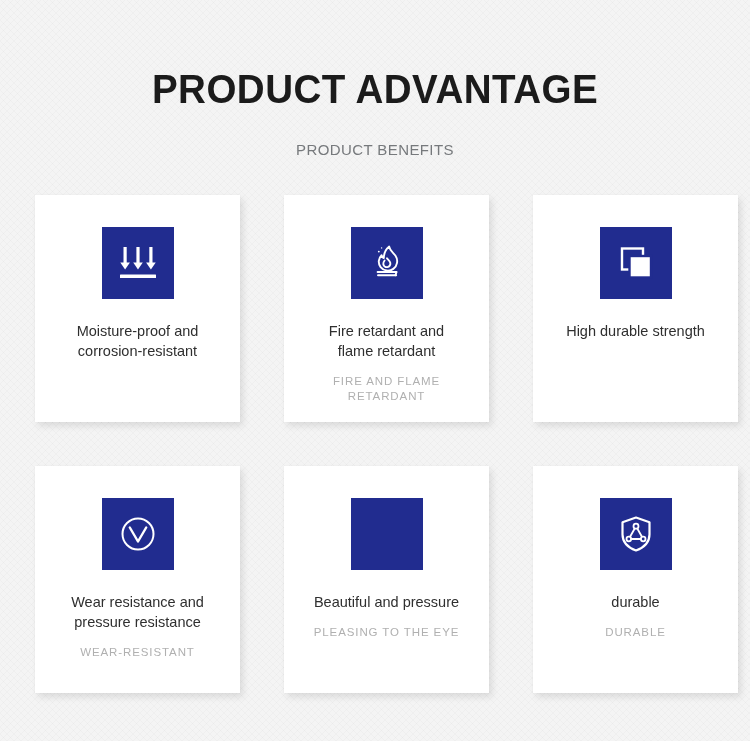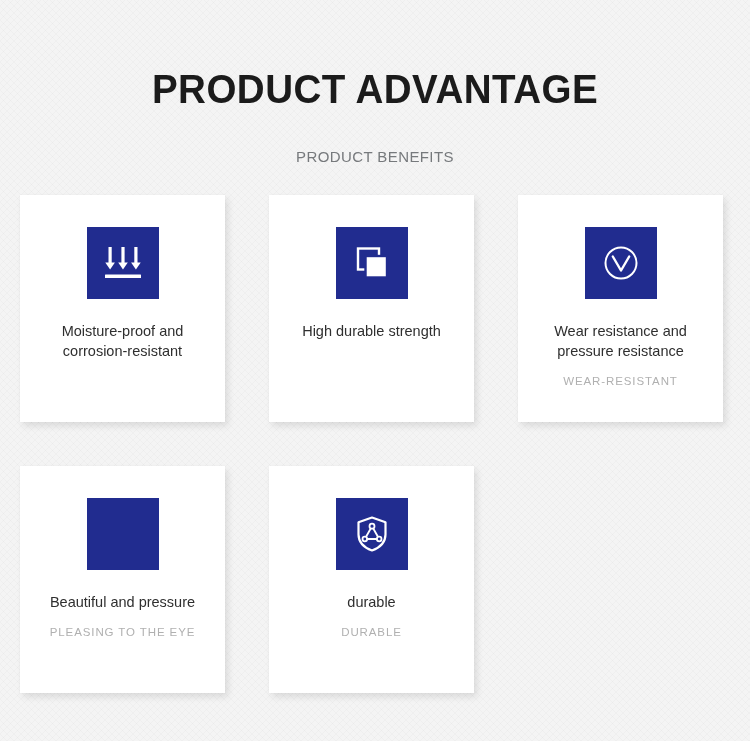--- a/index.html
+++ b/index.html
@@ -39,34 +39,34 @@
     font-family: "Liberation Sans Narrow", "Liberation Sans", sans-serif;
     font-size: 41px;
     font-weight: 700;
     line-height: 46px;
     color: #1b1b1b;
     letter-spacing: 0.5px;
     transform: scaleX(0.94);
     transform-origin: center center;
   }
   .sub-title {
-    margin: 16px;
+    margin: 9px;
     padding-top: 20px;
     font-size: 15px;
     font-weight: 400;
     line-height: 18px;
     color: #76797c;
     letter-spacing: 0.4px;
   }
 
   
   .card-grid {
     position: absolute;
     top: 195px;
-    left: 20px;
+    left: 35px;
     width: 710px;
     display: grid;
     grid-template-columns: 205px 205px 205px;
     grid-template-rows: 227px 227px;
     column-gap: 47px;
     row-gap: 31px;
     gap: 44px;
   }
 
   .card {
@@ -145,20 +145,39 @@
             <rect x="4" y="33.5" width="36" height="3.6" rx="0.4"></rect>
           </g>
         </svg>
       </div>
       <div class="card-text">
         <p class="card-title">Moisture-proof and
 corrosion-resistant</p>
       </div>
     </div>
 
+    <div class="card">
+      <div class="icon-box">
+        <svg width="44" height="44" viewBox="0 0 44 44">
+          <g fill="none" stroke="#ffffff" stroke-width="1.9" stroke-linecap="round" stroke-linejoin="round">
+            <path d="M24.2 5.6c0.6 4.2 4.2 6.0 6.3 9.1 2.9 4.3 1.9 10.3-2.2 13.2-4.0 2.9-9.7 2.1-12.7-1.8-2.8-3.6-2.3-8.9 1.0-11.9 0.2 1.4 1.0 2.4 2.2 2.8 0.1-4.6 1.9-8.6 5.4-11.4z"></path>
+            <path d="M22.0 17.3c1.3 1.6 2.9 2.7 3.3 4.6 0.4 2.0-0.9 3.9-2.9 4.2-2.0 0.3-3.8-1.0-4.1-3.0-0.2-1.5 0.5-2.6 1.3-3.6"></path>
+            <path d="M13.0 34.3h18.2"></path>
+            <path d="M12.6 31.0h19.0l-1.2 3.3"></path>
+            <circle cx="13.8" cy="10.6" r="0.9" fill="#ffffff" stroke="none"></circle>
+            <circle cx="16.6" cy="6.9" r="0.7" fill="#ffffff" stroke="none"></circle>
+          </g>
+        </svg>
+      </div>
+      <div class="card-text">
+        <p class="card-title">Fire retardant and
+flame retardant</p>
+        <p class="card-subtitle">FIRE AND FLAME RETARDANT</p>
+      </div>
+    </div>
 
     <div class="card">
       <div class="icon-box">
         <svg width="44" height="44" viewBox="0 0 44 44">
           <rect x="8" y="7.5" width="21" height="21" fill="none" stroke="#ffffff" stroke-width="2.4"></rect>
           <rect x="15.5" y="15" width="21.5" height="21.5" fill="#ffffff" stroke="#212c8f" stroke-width="2.4"></rect>
         </svg>
       </div>
       <div class="card-text">
         <p class="card-title">High durable strength</p>

